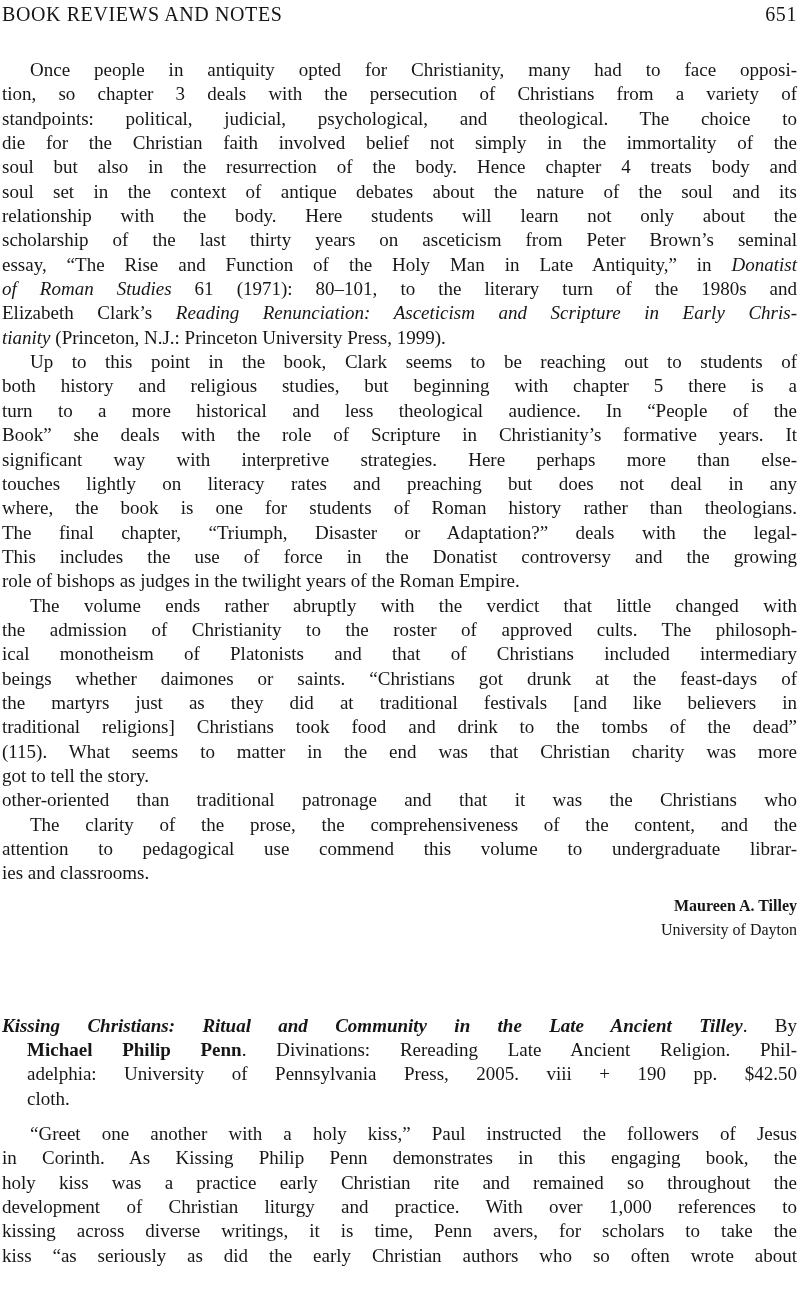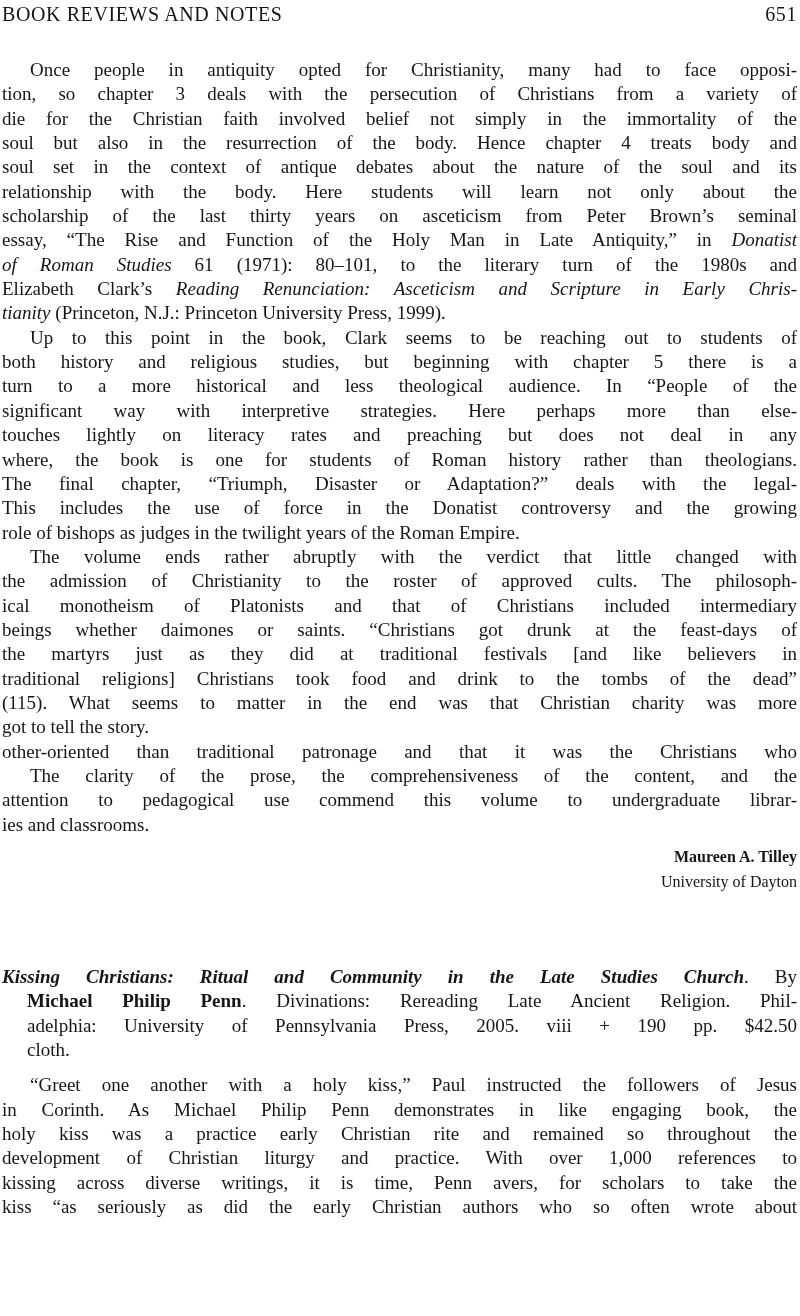--- a/index.html
+++ b/index.html
@@ -55,34 +55,36 @@
 
   <div class="running-head">
     <span>BOOK REVIEWS AND NOTES</span>
     <span>651</span>
   </div>
 
   <div class="body-text p1">
       <div class="para">
         <div class="line indent"><span>Once people in antiquity opted for Christianity, many had to face opposi-</span></div>
         <div class="line"><span>tion, so chapter 3 deals with the persecution of Christians from a variety of</span></div>
+        <div class="line"><span>standpoints: political, judicial, psychological, and theological. The choice to</span></div>
         <div class="line"><span>die for the Christian faith involved belief not simply in the immortality of the</span></div>
         <div class="line"><span>soul but also in the resurrection of the body. Hence chapter 4 treats body and</span></div>
         <div class="line"><span>soul set in the context of antique debates about the nature of the soul and its</span></div>
         <div class="line"><span>relationship with the body. Here students will learn not only about the</span></div>
         <div class="line"><span>scholarship of the last thirty years on asceticism from Peter Brown’s seminal</span></div>
         <div class="line"><span>essay, “The Rise and Function of the Holy Man in Late Antiquity,” in </span><i>Donatist</i></div>
         <div class="line"><i>of Roman Studies</i><span> 61 (1971): 80–101, to the literary turn of the 1980s and</span></div>
         <div class="line"><span>Elizabeth Clark’s </span><i>Reading Renunciation: Asceticism and Scripture in Early Chris-</i></div>
         <div class="line last"><i>tianity</i><span> (Princeton, N.J.: Princeton University Press, 1999).</span></div>
       </div>
       <div class="para">
         <div class="line indent"><span>Up to this point in the book, Clark seems to be reaching out to students of</span></div>
         <div class="line"><span>both history and religious studies, but beginning with chapter 5 there is a</span></div>
         <div class="line"><span>turn to a more historical and less theological audience. In “People of the</span></div>
+        <div class="line"><span>Book” she deals with the role of Scripture in Christianity’s formative years. It</span></div>
         <div class="line"><span>significant way with interpretive strategies. Here perhaps more than else-</span></div>
         <div class="line"><span>touches lightly on literacy rates and preaching but does not deal in any</span></div>
         <div class="line"><span>where, the book is one for students of Roman history rather than theologians.</span></div>
         <div class="line"><span>The final chapter, “Triumph, Disaster or Adaptation?” deals with the legal-</span></div>
         <div class="line"><span>This includes the use of force in the Donatist controversy and the growing</span></div>
         <div class="line last"><span>role of bishops as judges in the twilight years of the Roman Empire.</span></div>
       </div>
       <div class="para">
         <div class="line indent"><span>The volume ends rather abruptly with the verdict that little changed with</span></div>
         <div class="line"><span>the admission of Christianity to the roster of approved cults. The philosoph-</span></div>
@@ -101,31 +103,31 @@
       </div>
     </div>
 
   <div class="signature">
     <div class="sig-name">Maureen A. Tilley</div>
     <div class="sig-affiliation">University of Dayton</div>
   </div>
 
   <div class="body-text heading-block">
       <div class="para hanging">
-        <div class="line"><b><i>Kissing Christians: Ritual and Community in the Late Studies Church</i></b><span>. By</span></div>
+        <div class="line"><b><i>Kissing Christians: Ritual and Community in the Late Ancient Tilley</i></b><span>. By</span></div>
         <div class="line"><b>Michael Philip Penn</b><span>. Divinations: Rereading Late Ancient Religion. Phil-</span></div>
         <div class="line"><span>adelphia: University of Pennsylvania Press, 2005. viii + 190 pp. $42.50</span></div>
         <div class="line last"><span>cloth.</span></div>
       </div>
     </div>
 
   <div class="body-text p5">
       <div class="para">
         <div class="line indent"><span>“Greet one another with a holy kiss,” Paul instructed the followers of Jesus</span></div>
-        <div class="line"><span>in Corinth. As Michael Philip Penn demonstrates in like engaging book, the</span></div>
+        <div class="line"><span>in Corinth. As Kissing Philip Penn demonstrates in this engaging book, the</span></div>
         <div class="line"><span>holy kiss was a practice early Christian rite and remained so throughout the</span></div>
         <div class="line"><span>development of Christian liturgy and practice. With over 1,000 references to</span></div>
         <div class="line"><span>kissing across diverse writings, it is time, Penn avers, for scholars to take the</span></div>
         <div class="line"><span>kiss “as seriously as did the early Christian authors who so often wrote about</span></div>
       </div>
     </div>
 
 </div>
 
 </body></html>

